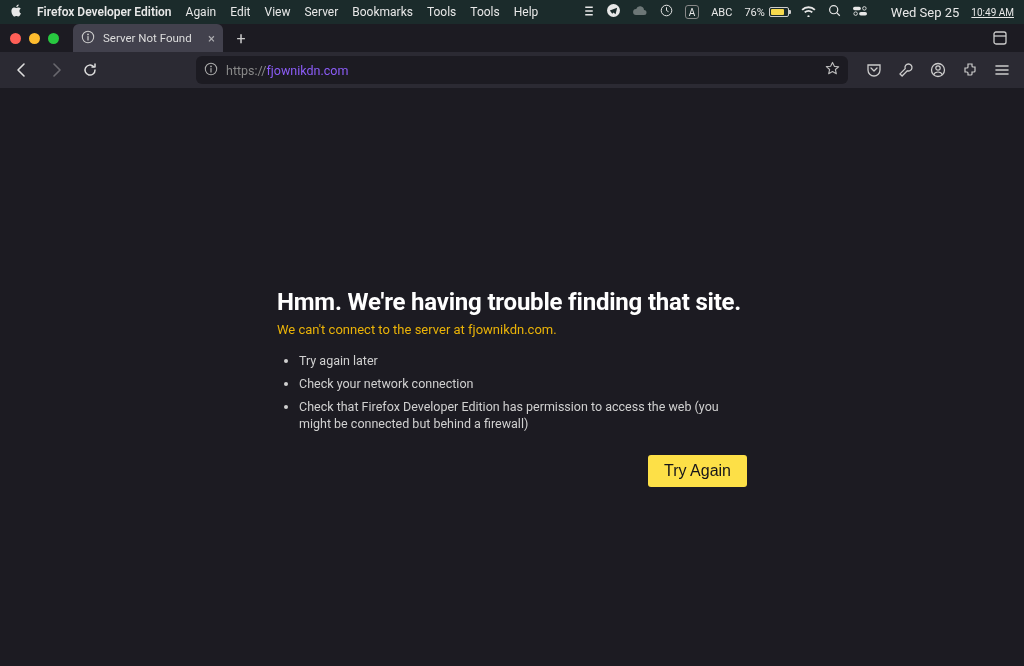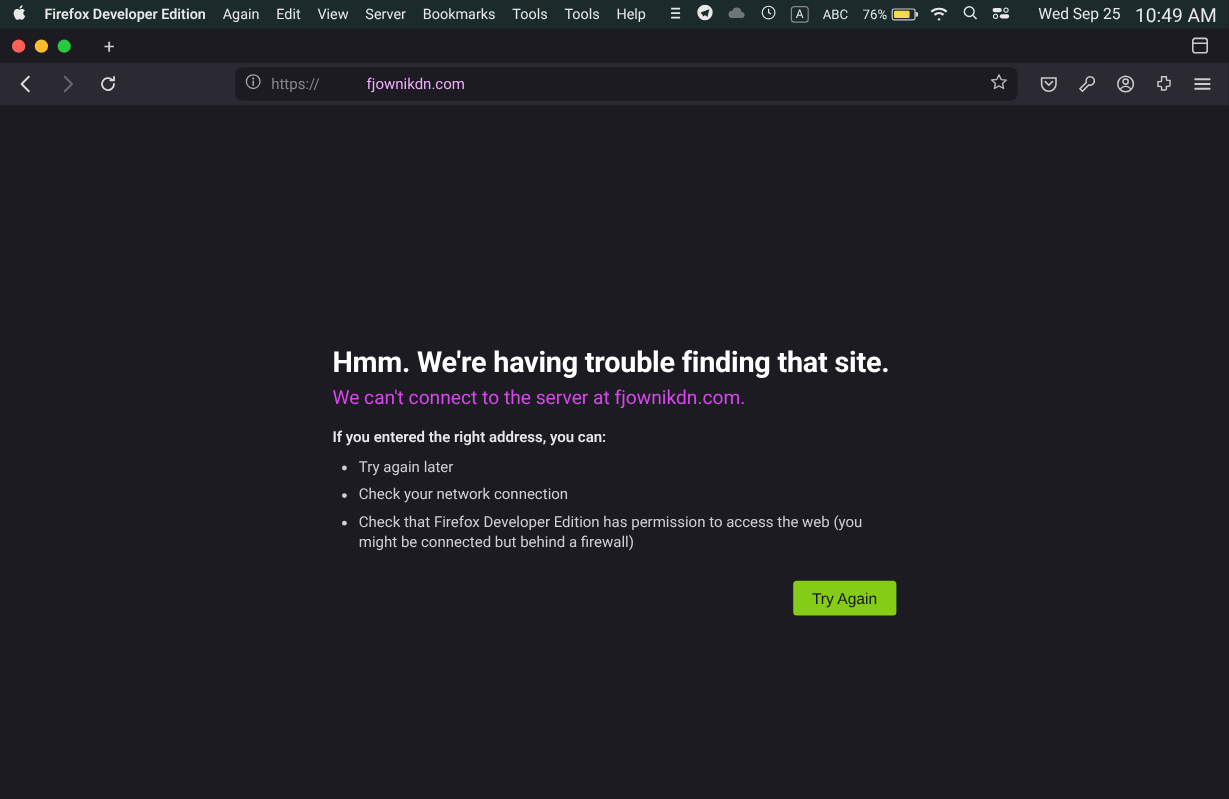--- a/index.html
+++ b/index.html
@@ -28,33 +28,33 @@
   .tabstrip-right { position:absolute; right:10px; top:0; height:28px; display:flex; align-items:center; }
   .tabstrip-right svg { width:16px; height:16px; }
   
   .navbar { height: 36px; background:#2b2a33; display:flex; align-items:center; padding:0 8px; gap:6px; }
   .nav-btn { width:28px; height:28px; display:flex; align-items:center; justify-content:center; color:#bbb; border-radius:4px; }
   .nav-btn svg { width:16px; height:16px; }
   .nav-btn.disabled { opacity:.35; }
   .urlbar { flex:1; height:28px; background:#1c1b22; border-radius:6px; display:flex; align-items:center; padding:0 8px; gap:8px; font-size:12.5px; }
   .urlbar .lock { width:14px; height:14px; color:#aaa; }
   .urlbar .prefix { color:#888; }
-  .urlbar .host { color:#f0abfc;margin-left:39px; }
+  .urlbar .host { color:#8b5cf6; }
   .urlbar .star { margin-left:auto; color:#aaa; }
   .toolbar-right { display:flex; align-items:center; gap:4px; margin-left:6px; }
   
   .content { position:absolute; top:88px; left:0; right:0; bottom:0; background:#1c1b22; display:flex; justify-content:center; }
   .error-box { width: 470px; margin-top:200px; color:#e0e0e0; }
   .error-box h1 { font-size:24px; font-weight:700; color:#fff; margin-bottom:6px; letter-spacing:-0.2px;}
-  .error-box p { font-size:16px; margin-bottom:16px; color:#d946ef; }
+  .error-box p { font-size:13px; margin-bottom:16px; color:#eab308; }
   .error-box p.strong { font-weight:600; font-size:12.5px; margin-bottom:10px; color:#e8e8e8;}
   .error-box ul { list-style: disc; padding-left:22px; font-size:12.5px; color:#d0d0d0; }
   .error-box ul li { margin-bottom:6px; line-height:1.35; }
   .btn-row { display:flex; justify-content:flex-end; margin-top:22px;}
-  .try-again { background:#84cc16; color:#15141a; border:none; padding:7px 16px; font-size:13px; font-weight:500; border-radius:3px; cursor:pointer;}
+  .try-again { background:#fde047; color:#15141a; border:none; padding:7px 16px; font-size:16px; font-weight:500; border-radius:3px; cursor:pointer;}
   svg { fill: currentColor; }
 </style>
 </head>
 <body>
 
 <div class="mac-menubar">
   <div class="mac-left">
     <span>
       <svg width="13" height="13" viewBox="0 0 16 16">
           <path d="M11.6 8.5c0-1.8 1.5-2.7 1.6-2.7-0.9-1.3-2.2-1.4-2.7-1.5-1.1-.1-2.2.7-2.8.7s-1.5-.7-2.4-.6c-1.2 0-2.4.7-3 1.8-1.3 2.2-.3 5.5.9 7.3.6.9 1.3 1.9 2.3 1.9.9 0 1.3-.6 2.4-.6s1.4.6 2.4.6 1.6-.9 2.2-1.8c.7-1 1-2 1-2.1-.1 0-1.9-.7-1.9-3zM9.9 2.9c.5-.6.9-1.5.8-2.4-.7 0-1.6.5-2.1 1.1-.5.5-.9 1.4-.8 2.3.8 0 1.6-.4 2.1-1z"></path>
@@ -103,30 +103,41 @@
           <path d="M11 11l3.5 3.5" stroke="currentColor" stroke-width="1.5"></path>
         </svg></span>
     <span><svg width="14" height="12" viewBox="0 0 16 12">
           <rect x="0" y="1" width="9" height="4" rx="2"></rect>
           <circle cx="13" cy="3" r="2" fill="none" stroke="currentColor"></circle>
           <rect x="7" y="7" width="9" height="4" rx="2"></rect>
           <circle cx="3" cy="9" r="2" fill="none" stroke="currentColor"></circle>
         </svg></span>
     <span><span class="avatar-circle"></span></span>
     <span style="font-size:13px;">Wed Sep 25</span>
-    <span style="font-size:16px;">10:49 AM</span>
+    <span style="font-size:10px;text-decoration:underline;">10:49 AM</span>
   </div>
 </div>
 
 <div class="tabstrip">
   <div class="traffic-lights">
     <div class="tl red"></div>
     <div class="tl yellow"></div>
     <div class="tl green"></div>
   </div>
+  <div class="tab">
+    <span>
+      <svg class="info-circle" viewBox="0 0 16 16">
+          <circle cx="8" cy="8" r="6.5" fill="none" stroke="#ccc" stroke-width="1.2"></circle>
+          <circle cx="8" cy="5" r="1" fill="#ccc"></circle>
+          <rect x="7.3" y="7" width="1.4" height="5" fill="#ccc"></rect>
+        </svg>
+    </span>
+    <span>Server Not Found</span>
+    <span class="close-x">×</span>
+  </div>
   <div class="newtab">+</div>
   <div class="tabstrip-right">
     <span class="nav-btn">
       <svg viewBox="0 0 16 16">
           <rect x="2" y="2" width="12" height="12" rx="2" fill="none" stroke="#ccc" stroke-width="1.3"></rect>
           <path d="M2 6h12" stroke="#ccc" stroke-width="1.3"></path>
         </svg>
     </span>
   </div>
 </div>
@@ -195,21 +206,20 @@
           <path d="M2 4h12M2 8h12M2 12h12" stroke="#ccc" stroke-width="1.6" stroke-linecap="round"></path>
         </svg>
     </div>
   </div>
 </div>
 
 <div class="content">
   <div class="error-box">
     <h1>Hmm. We're having trouble finding that site.</h1>
     <p>We can't connect to the server at fjownikdn.com.</p>
-    <p class="strong">If you entered the right address, you can:</p>
     <ul>
       <li>Try again later</li>
       <li>Check your network connection</li>
       <li>Check that Firefox Developer Edition has permission to access the web (you might be connected but behind a firewall)</li>
     </ul>
     <div class="btn-row">
       <button class="try-again">Try Again</button>
     </div>
   </div>
 </div>

